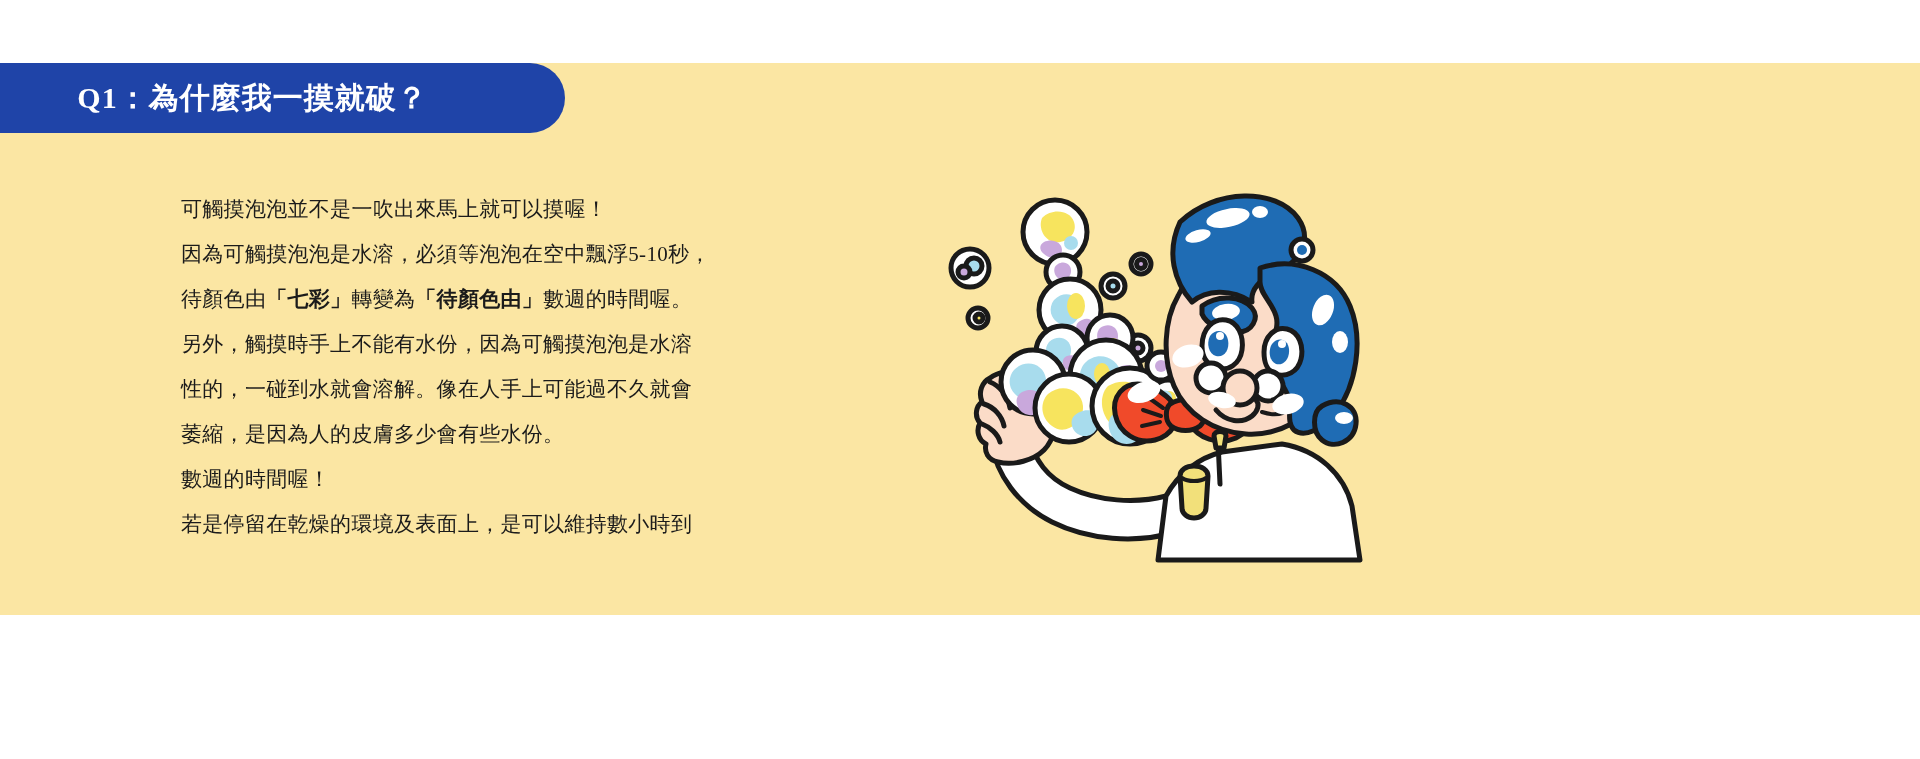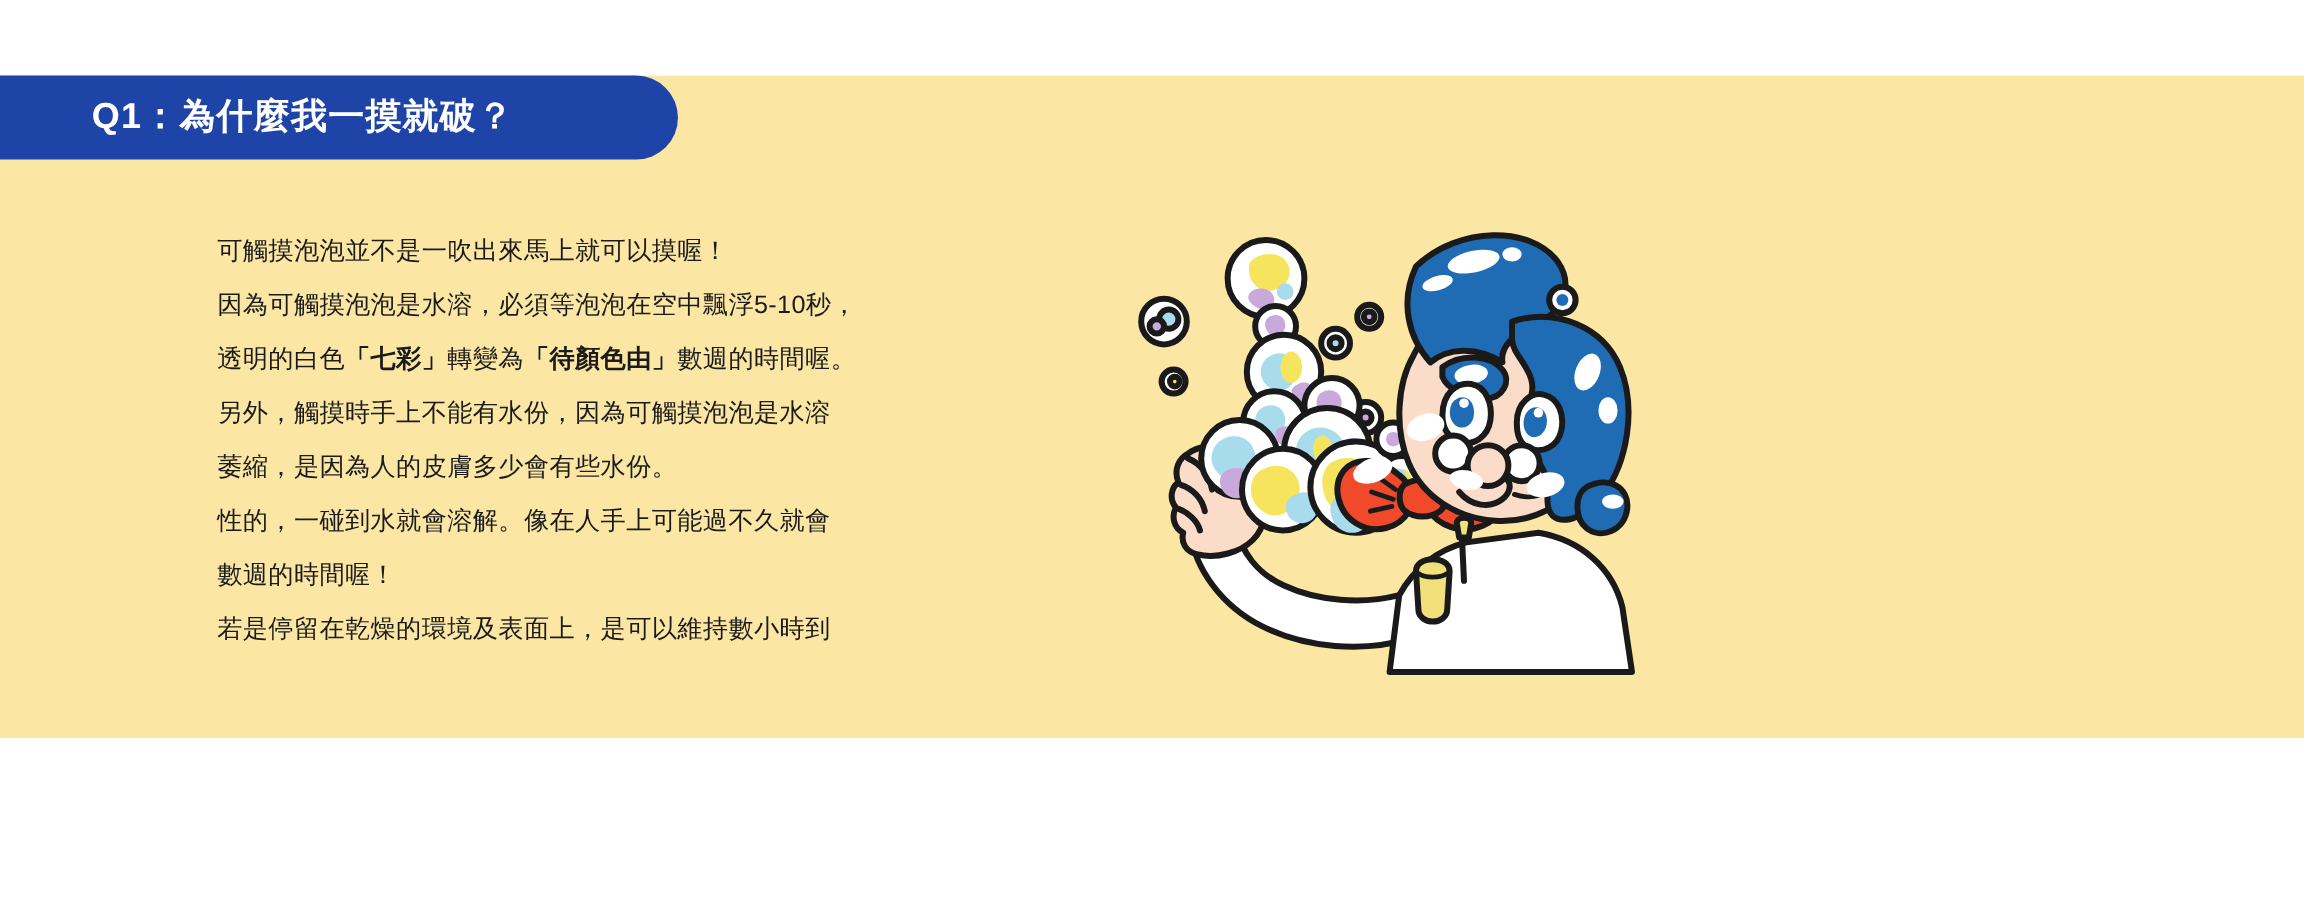--- a/index.html
+++ b/index.html
@@ -11,20 +11,21 @@
     width: 1920px;
     height: 759px;
     font-family: "Liberation Sans", "DejaVu Sans", sans-serif;
     overflow: hidden;
   }
   #page {
     position: relative;
     width: 1920px;
     height: 596px;
     background: #ffffff;
+    font-family: Liberation Serif, serif;
   }
   
   .panel {
     position: absolute;
     left: 0;
     top: 63px;
     width: 1920px;
     height: 552px;
     background: #fbe6a3;
   }
@@ -95,24 +96,24 @@
 
   <div class="panel" style="background: rgb(251, 230, 163);"></div>
 
   <div class="header-tab" style="background: rgb(31, 68, 168);">
     <span class="header-tab-label" style="color: rgb(255, 255, 255);">Q1：為什麼我一摸就破？</span>
   </div>
 
   <div class="body-copy" id="body-copy" style="color: rgb(27, 27, 27);">
       <p><span>可觸摸泡泡並不是一吹出來馬上就可以摸喔！</span></p>
       <p><span>因為可觸摸泡泡是水溶，必須等泡泡在空中飄浮5-10秒，</span></p>
-      <p><span>透明的白色</span><b>「七彩」</b><span>轉變為</span><b>「待顏色由」</b><span>數週的時間喔。</span></p>
+      <p><span>待顏色由</span><b>「七彩」</b><span>轉變為</span><b>「待顏色由」</b><span>數週的時間喔。</span></p>
       <p><span>另外，觸摸時手上不能有水份，因為可觸摸泡泡是水溶</span></p>
+      <p><span>性的，一碰到水就會溶解。像在人手上可能過不久就會</span></p>
       <p><span>萎縮，是因為人的皮膚多少會有些水份。</span></p>
-      <p><span>性的，一碰到水就會溶解。像在人手上可能過不久就會</span></p>
       <p><span>數週的時間喔！</span></p>
       <p><span>若是停留在乾燥的環境及表面上，是可以維持數小時到</span></p>
     </div>
 
   <div class="illustration">
     <svg viewBox="0 0 430 400" xmlns="http://www.w3.org/2000/svg">
       <g stroke="#1a1a1a" stroke-width="5" stroke-linejoin="round" stroke-linecap="round">
 
         <path d="M100 278 C104 300 118 318 140 328 C168 341 205 344 236 336 L246 372
                  C206 384 158 380 122 362 C88 345 66 314 62 284 Z" fill="#ffffff"></path>

